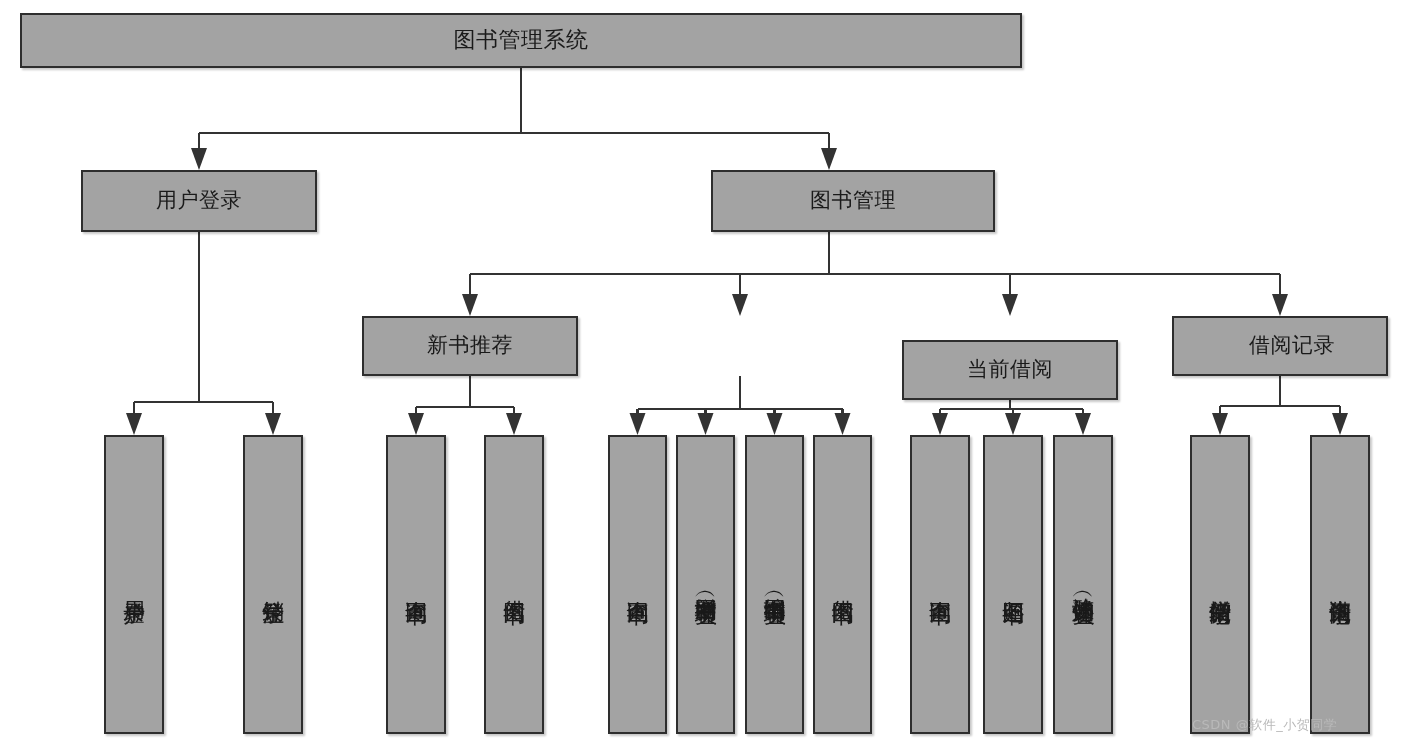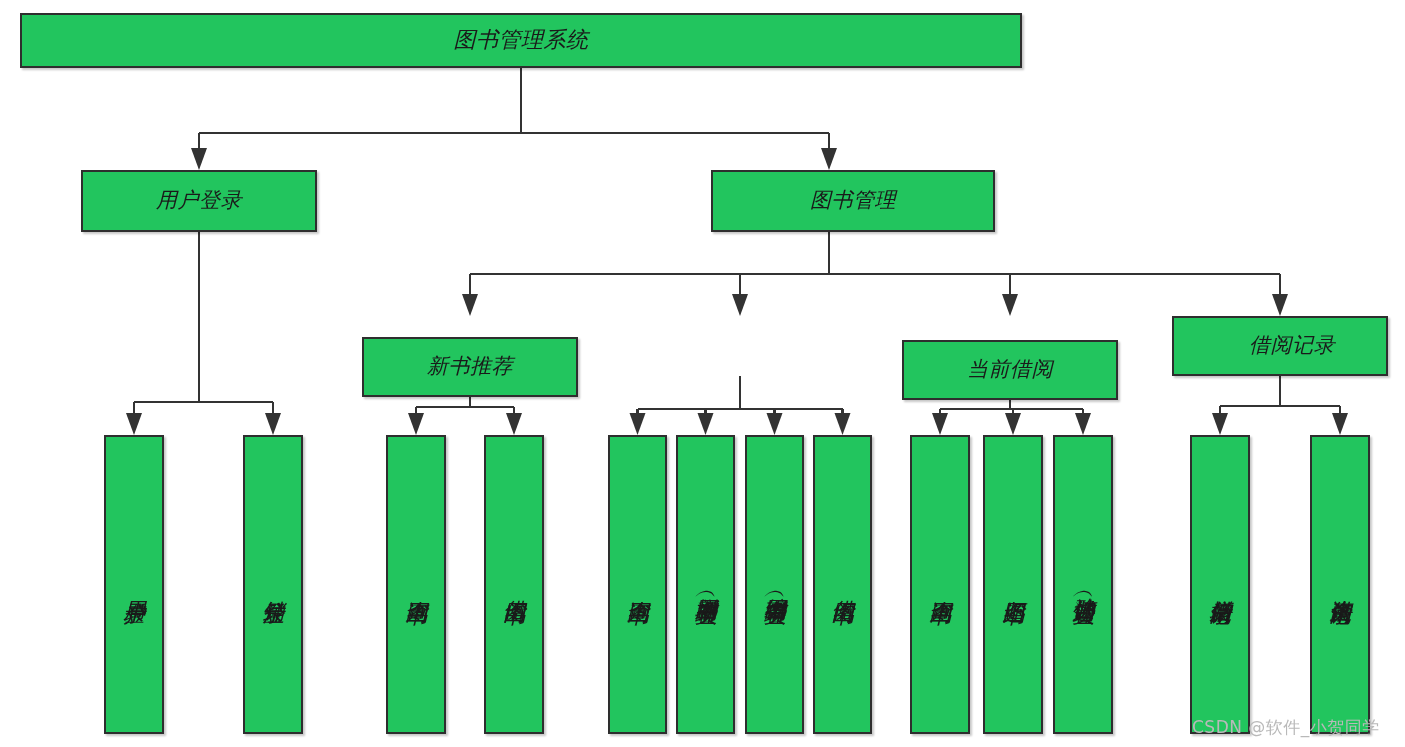--- a/index.html
+++ b/index.html
@@ -22,29 +22,28 @@
     position: absolute;
     left: 0;
     top: 0;
     width: 1405px;
     height: 747px;
     pointer-events: none;
   }
   .node {
     position: absolute;
     box-sizing: border-box;
-    background: #22c55e;
+    background: #a3a3a3;
     border: 2px solid #2e2e2e;
     box-shadow: 2px 2px 2px rgba(0,0,0,0.22);
     display: flex;
     align-items: center;
     justify-content: center;
     color: #1a1a1a;
     z-index: 2;
-    font-style: italic;
   }
   .node .label {
     display: block;
     text-align: center;
     line-height: 1.12;
     white-space: nowrap;
   }
   
   .node.horiz .label {
     font-size: 21px;
@@ -64,21 +63,21 @@
     font-size: 22px;
     line-height: 1.02;
     letter-spacing: 1px;
     white-space: nowrap;
     max-height: 268px;
   }
   .watermark {
     position: absolute;
     z-index: 5;
     color: #b9b9b9;
-    font-size: 17px;
+    font-size: 13px;
     white-space: nowrap;
     letter-spacing: 0.5px;
     pointer-events: none;
   }
 </style>
 </head>
 <body>
 
 <div id="diagram-root">
 
@@ -141,21 +140,21 @@
     <span class="label">图书管理系统</span>
   </div>
 
   <div class="node horiz" style="left:81px; top:170px; width:236px; height:62px;">
     <span class="label">用户登录</span>
   </div>
   <div class="node horiz" style="left:711px; top:170px; width:284px; height:62px;">
     <span class="label">图书管理</span>
   </div>
 
-  <div class="node horiz" style="left:362px; top:316px; width:216px; height:60px;margin-top:21px;">
+  <div class="node horiz" style="left:362px; top:316px; width:216px; height:60px;">
     <span class="label">新书推荐</span>
   </div>
   <div class="node horiz" style="left:902px; top:316px; width:216px; height:60px;margin-top:24px;">
     <span class="label">当前借阅</span>
   </div>
   <div class="node horiz" style="left:1172px; top:316px; width:216px; height:60px;padding-left:24px;">
     <span class="label">借阅记录</span>
   </div>
 
   <div class="node vert" style="left:104px; top:435px; width:60px; height:299px;">

